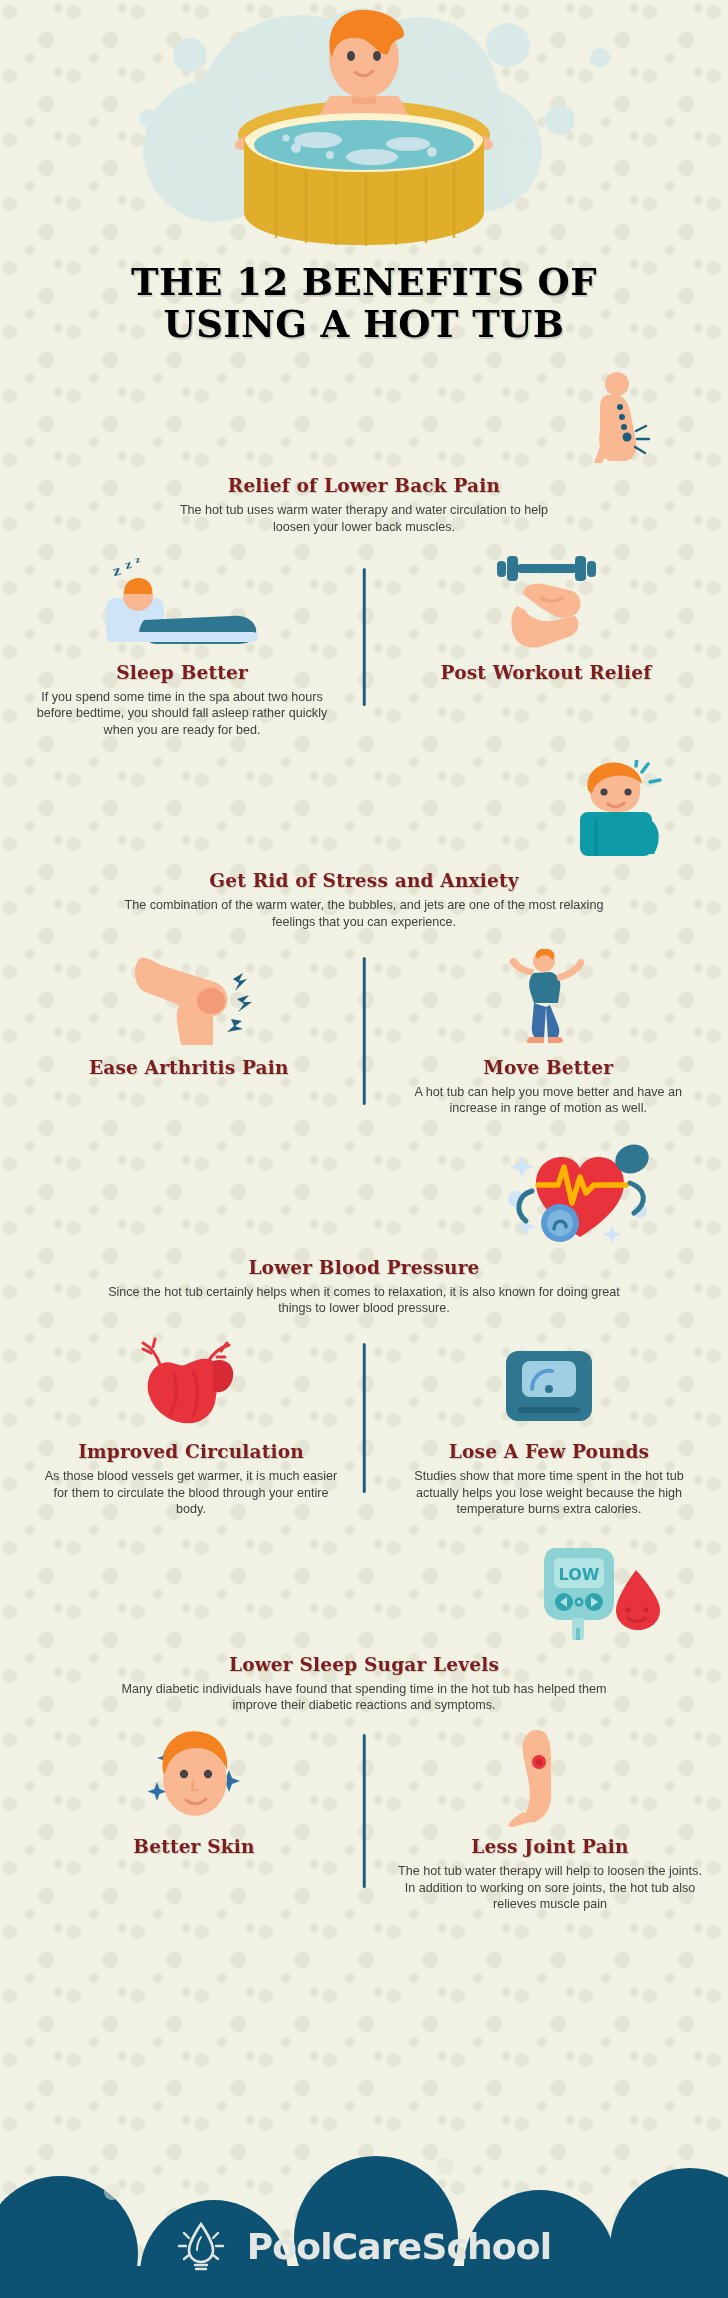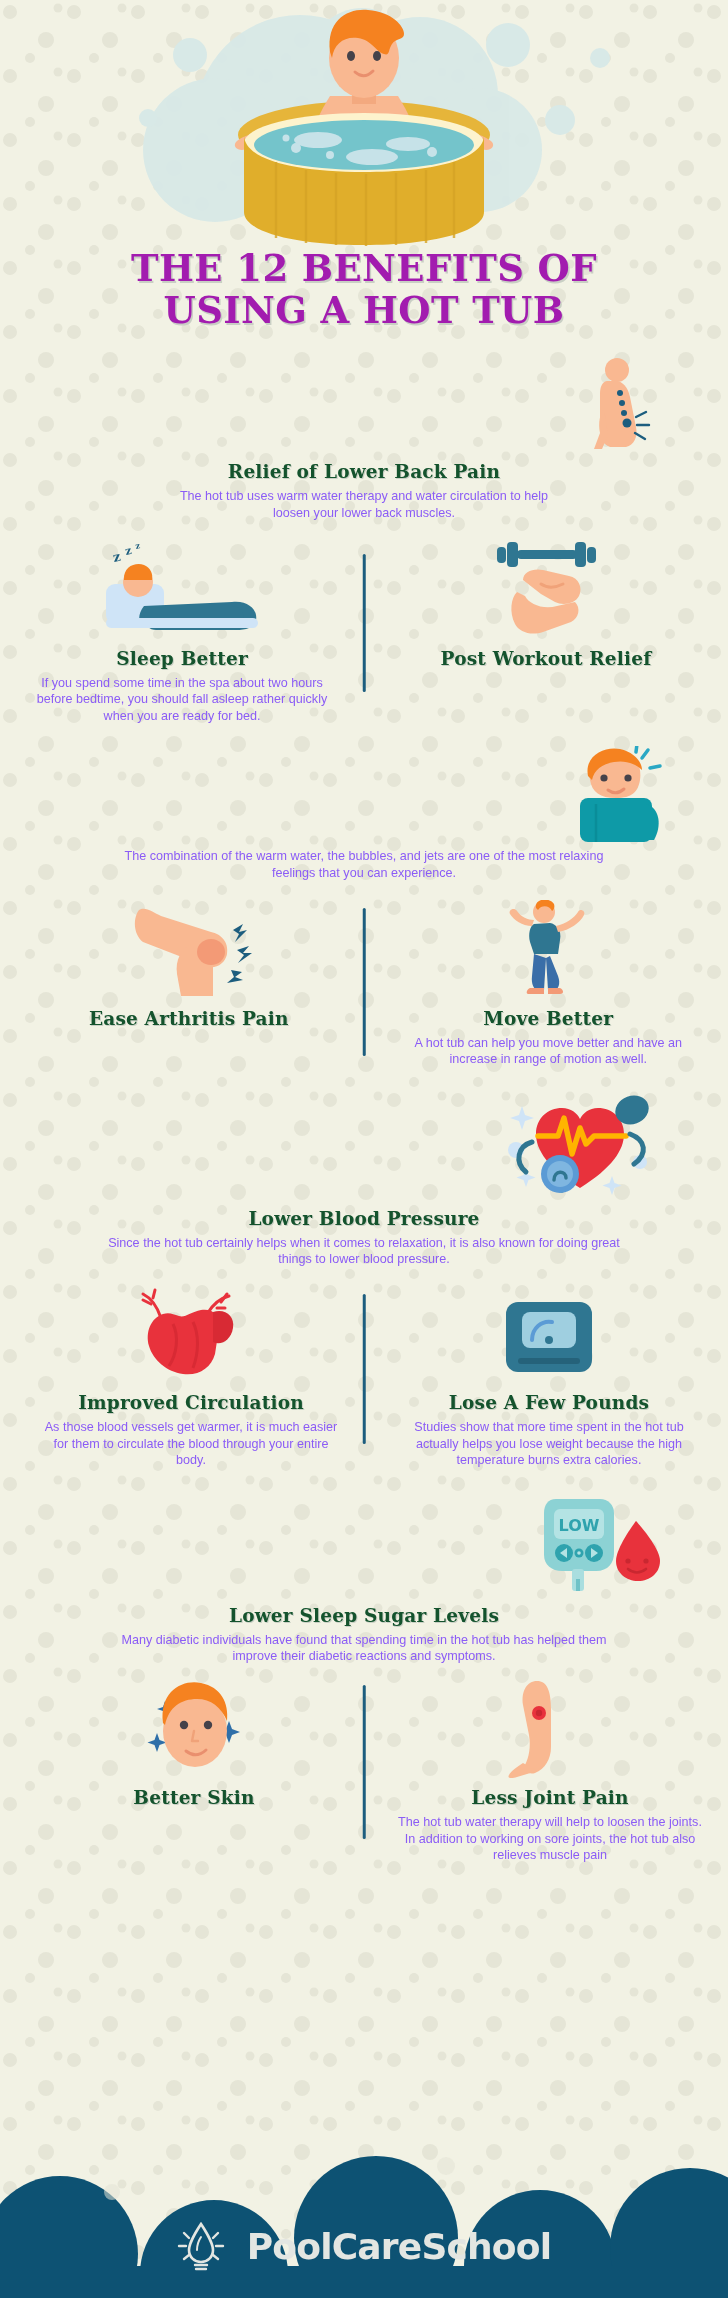--- a/index.html
+++ b/index.html
@@ -14,48 +14,48 @@
   
   #dots { position:absolute; inset:0; z-index:0; pointer-events:none; }
 
   
   .hero { position:relative; height:245px; z-index:2; }
   .hero svg { display:block; position:absolute; top:0; left:0; }
 
   
   .title {
     position:relative; z-index:3; text-align:center;
-    margin-top:2px;
+    margin-top:16px;
     font-family:"DejaVu Serif", serif;
     font-weight:bold;
     font-size:37px;
     line-height:1.14;
     letter-spacing:0.4px;
-    color:#a21caf;
+    color:#000000;
     text-shadow:1.5px 1.5px 0 #c9cfc4;
   }
   .title span { display:block; }
 
   
   .wrap { position:relative; z-index:3; }
   .full { text-align:center; padding:0 48px; }
   .full .art { height:96px; display:flex; align-items:flex-end; justify-content:flex-end; }
   h2 {
     font-family:"DejaVu Serif", serif;
     font-weight:bold;
     font-size:18.5px;
-    color:#14532d;
+    color:#7f1d1d;
     letter-spacing:0.2px;
     text-shadow:1px 1px 0 #c9cfc4;
     margin:8px 0 6px;
   }
   p.desc {
     font-size:12.6px;
     line-height:1.32;
-    color:#8b5cf6;
+    color:#404040;
   }
 
   .pair { display:flex; position:relative; margin-top:10px; }
   .pair .col { width:50%; text-align:center; padding:0 26px; }
   .pair .art { height:100px; display:flex; align-items:flex-end; justify-content:center; }
   .divider {
     position:absolute; left:50%; transform:translateX(-50%);
     width:2.5px; background:#1c5d7e; border-radius:2px;
   }
 
@@ -234,20 +234,21 @@
         <path d="M40 34 C36 12 54 2 68 4 C86 6 92 20 90 34 C88 46 82 52 66 52 C50 52 42 46 40 34 Z" fill="#f9b891"></path>
         <path d="M38 30 C34 10 54 0 70 3 C84 6 92 16 92 24 C86 18 76 14 64 16 C52 18 44 24 42 34 Z" fill="#f58220"></path>
         <circle cx="54" cy="32" r="3.6" fill="#45424a"></circle>
         <circle cx="78" cy="32" r="3.6" fill="#45424a"></circle>
         <path d="M58 44 Q66 50 74 43" stroke="#e98f6e" stroke-width="3" fill="none" stroke-linecap="round"></path>
         <rect x="30" y="52" width="72" height="44" rx="8" fill="#0e9aa7"></rect>
         <path d="M96 58 C110 62 112 80 104 94 L86 94 L86 58 Z" fill="#0e9aa7"></path>
         <path d="M46 58 L46 96" stroke="#0a8d99" stroke-width="2.5"></path>
       </svg>
     </div>
+    <h2>Get Rid of Stress and Anxiety</h2>
     <p class="desc" style="padding:0 70px;">The combination of the warm water, the bubbles, and jets are one of the most relaxing feelings that you can experience.</p>
   </div>
 
   <div class="pair" style="margin-top:18px;padding-left:9px;">
     <div class="divider" style="top:8px; height:148px;"></div>
 
     <div class="col">
       <div class="art">
         <svg width="160" height="100" viewBox="0 0 160 100">
           <path d="M30 10 C24 18 24 34 34 42 L96 66 C106 70 116 64 118 54 C120 42 112 34 102 32 L52 16 C44 12 36 6 30 10 Z" fill="#f9b891"></path>

